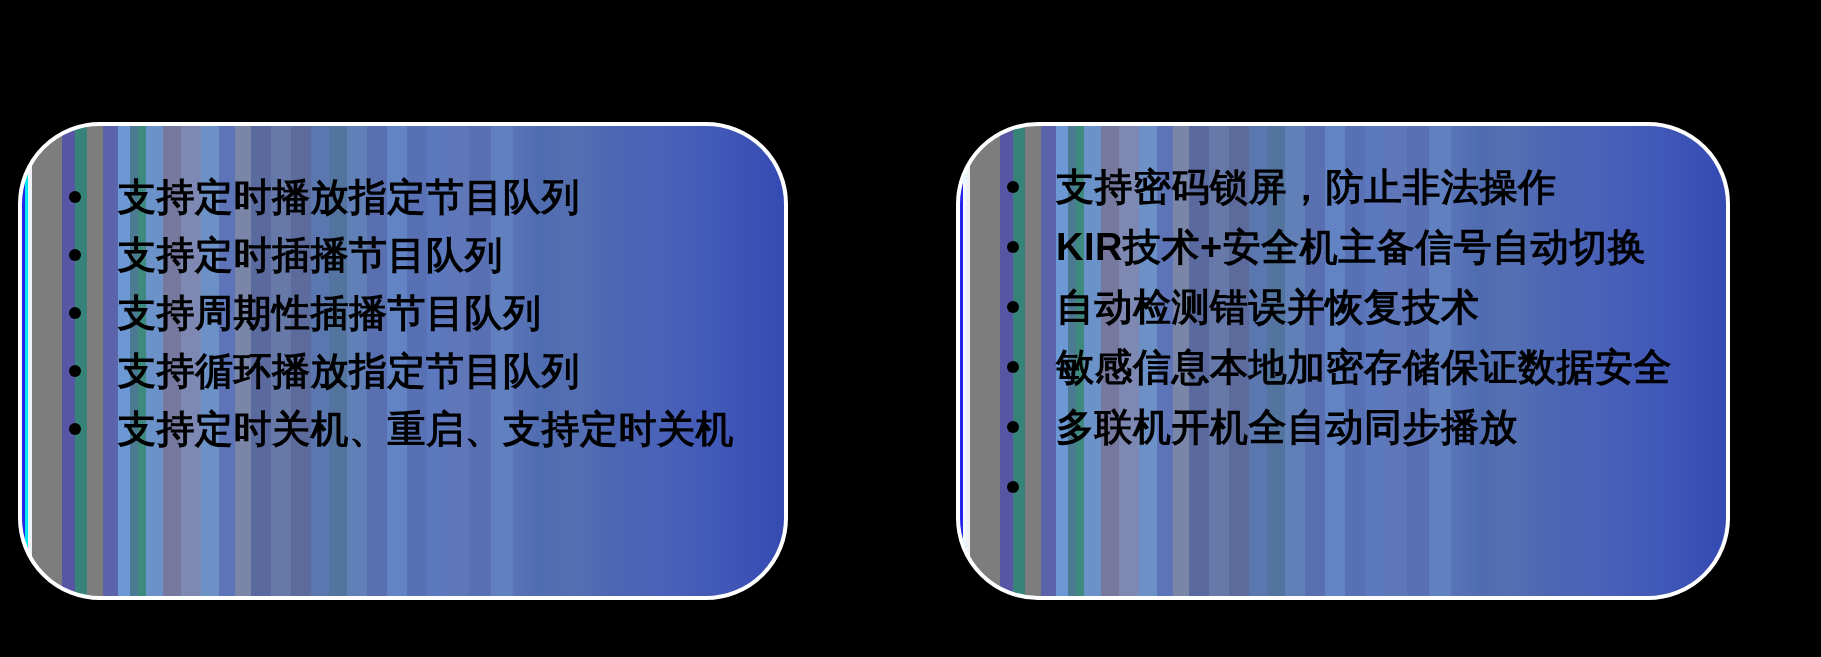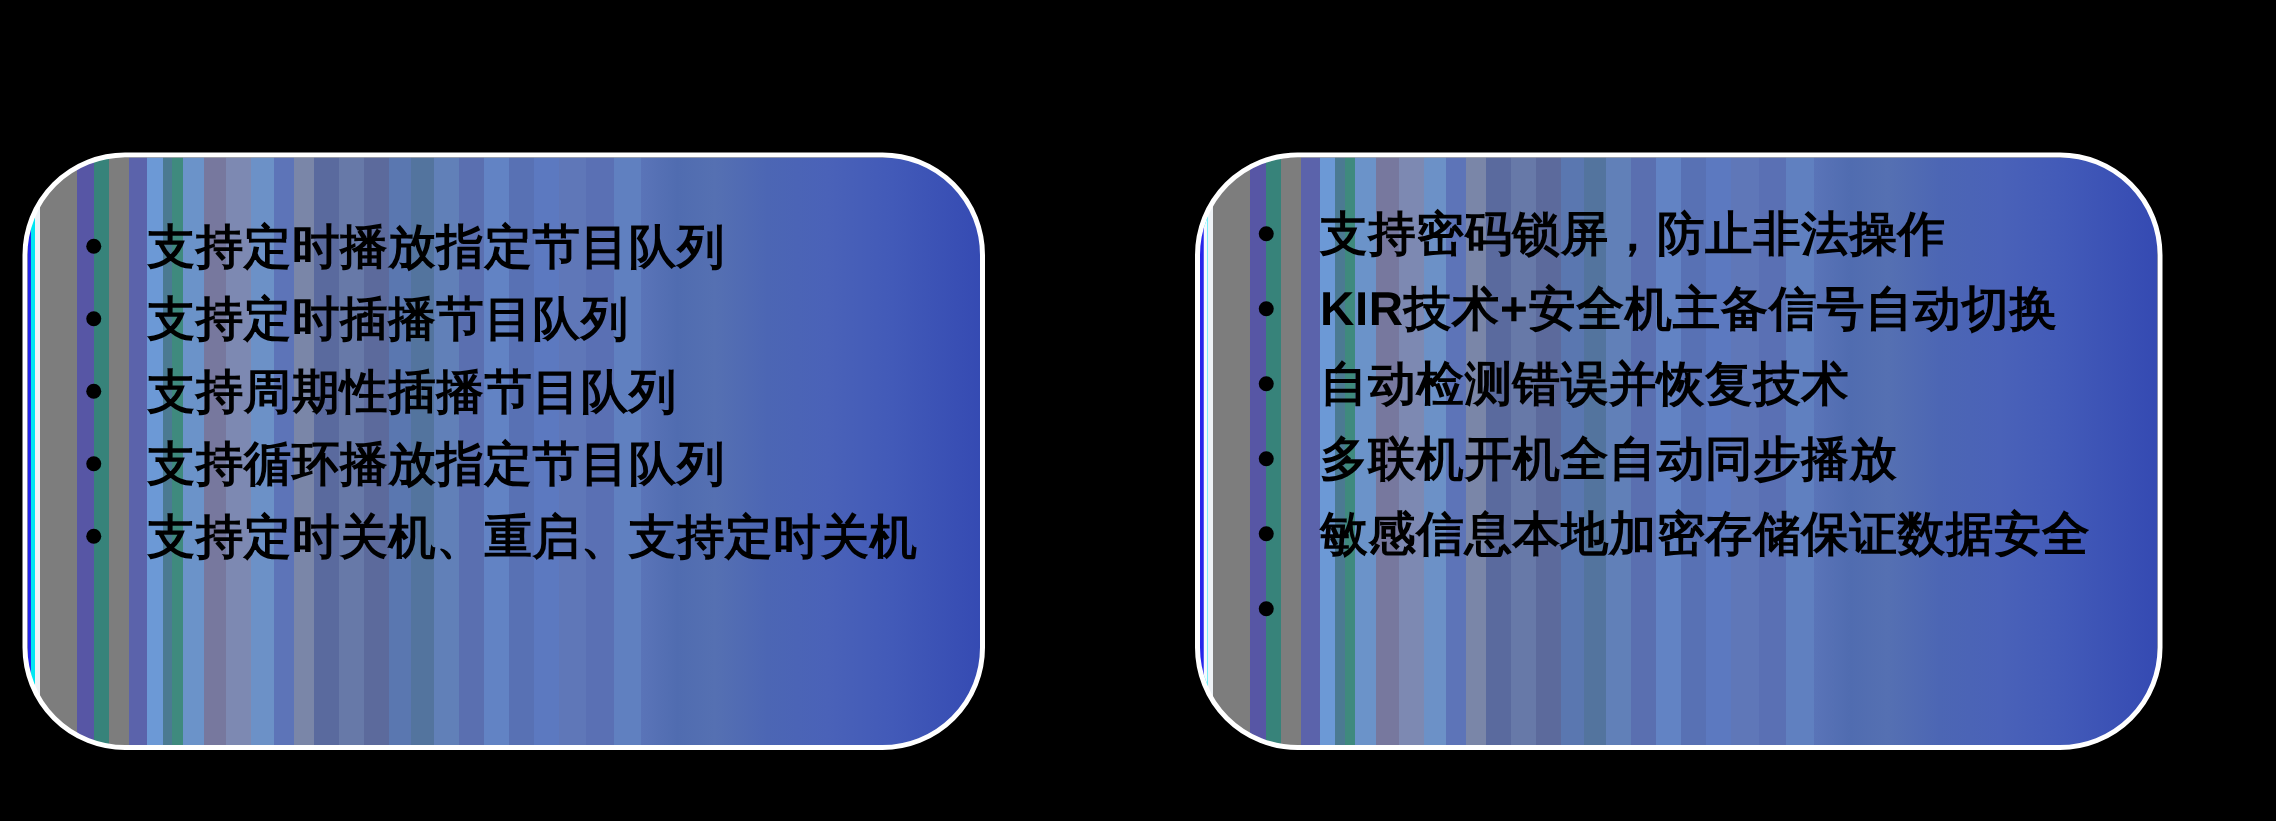--- a/index.html
+++ b/index.html
@@ -145,25 +145,25 @@
         <li class="bullet-item">
           <span class="dot"></span>
           <span class="txt">KIR技术+安全机主备信号自动切换</span>
         </li>
         <li class="bullet-item">
           <span class="dot"></span>
           <span class="txt">自动检测错误并恢复技术</span>
         </li>
         <li class="bullet-item">
           <span class="dot"></span>
-          <span class="txt">多联机开机全自动同步播放</span>
+          <span class="txt">敏感信息本地加密存储保证数据安全</span>
         </li>
         <li class="bullet-item">
           <span class="dot"></span>
-          <span class="txt">敏感信息本地加密存储保证数据安全</span>
+          <span class="txt">多联机开机全自动同步播放</span>
         </li>
         <li class="bullet-item">
           <span class="dot"></span>
         </li>
       </ul>
   </div>
 
 </div>
 
 </body></html>

